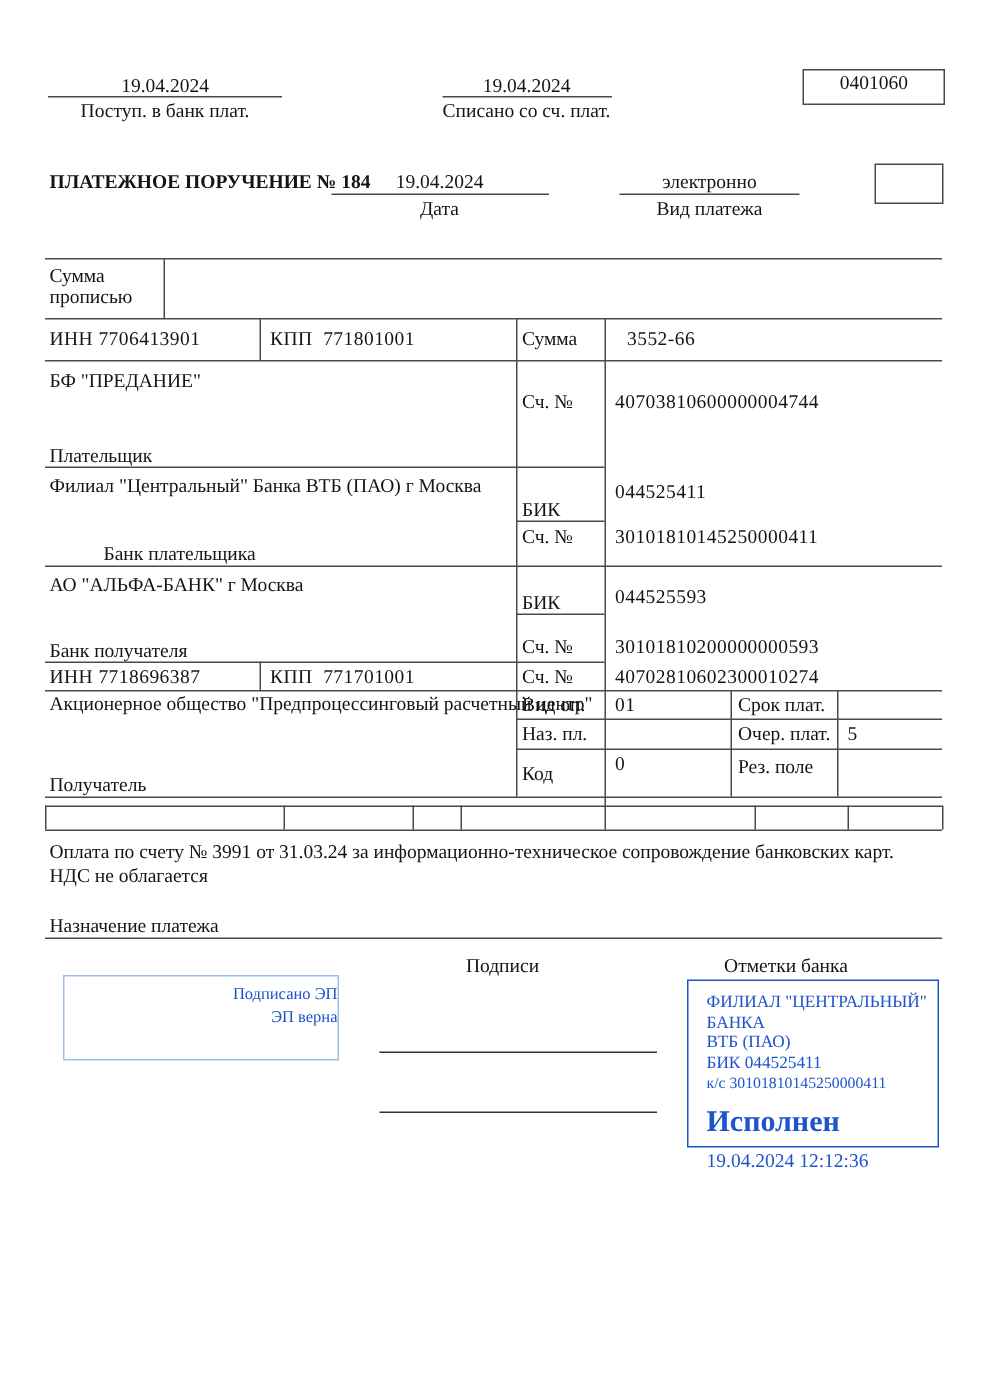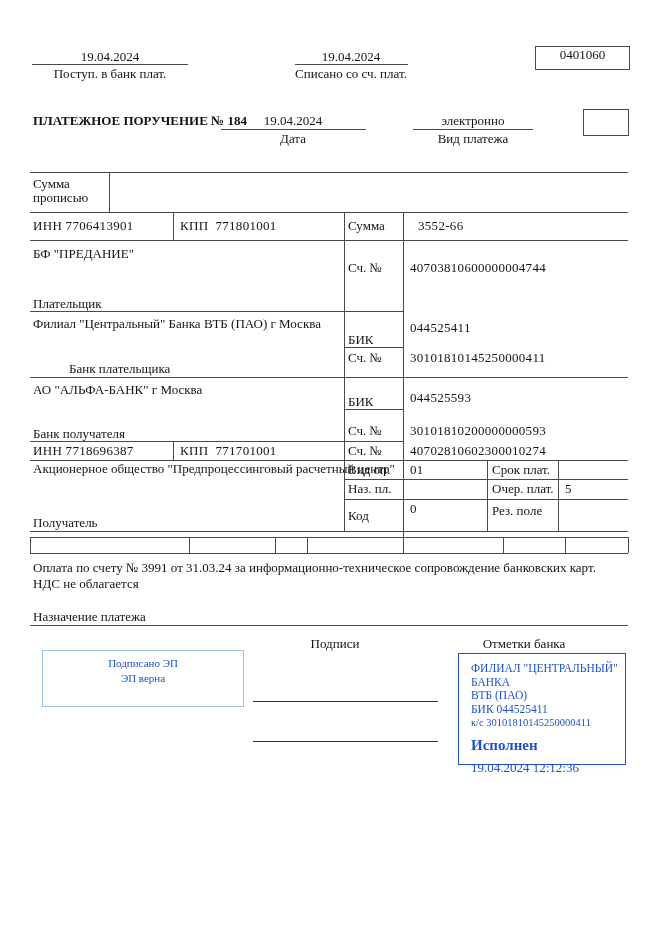--- a/index.html
+++ b/index.html
@@ -15,33 +15,33 @@
   }
   .t{position:absolute;font-size:13px;line-height:1.15;white-space:pre;}
   .c{text-align:center;}
   .b{font-weight:bold;}
   .num{font-size:13px;letter-spacing:.3px;}
   .hl{position:absolute;height:1px;background:var(--line-color);}
   .vl{position:absolute;width:1px;background:var(--line-color);}
   .box{position:absolute;border:1px solid var(--line-color);box-sizing:border-box;}
   .codebox{display:flex;align-items:flex-start;justify-content:center;font-size:13px;}
   .sig-stamp{
-    position:absolute;left:42px;top:650px;width:202px;height:57px;box-sizing:border-box;
-    border:1px solid var(--sig-border);color:var(--stamp-blue);text-align:center;
+    position:absolute;left:42px;top:650px;width:184px;height:57px;box-sizing:border-box;
+    border:1px solid var(--sig-border);color:var(--stamp-blue);text-align:right;
   }
   .sig-l1{font-size:11px;margin-top:6px;}
   .sig-name{font-size:13.5px;font-weight:bold;margin-top:2px;}
   .sig-l3{font-size:11px;margin-top:3px;}
   .bank-stamp{
     position:absolute;left:458px;top:653px;width:168px;height:112px;box-sizing:border-box;
     border:1.5px solid var(--stamp-blue);color:var(--stamp-blue);
     padding:8px 0 0 12px;font-size:11.5px;line-height:1.18;
   }
   .bank-l4{font-size:10.5px;margin-top:1px;}
-  .bank-status{font-size:15px;font-weight:bold;margin-top:7px;}
+  .bank-status{font-size:20px;font-weight:bold;margin-top:7px;}
   .bank-dt{font-size:13px;margin-top:6px;}
   .sigline{background:#333;}
 </style>
 </head>
 <body>
 
 <div class="page">
 
   <span class="t c" style="left:60px;top:50px;width:100px;">19.04.2024</span>
   <div class="hl" style="left:32px;top:64px;width:156px;"></div>

